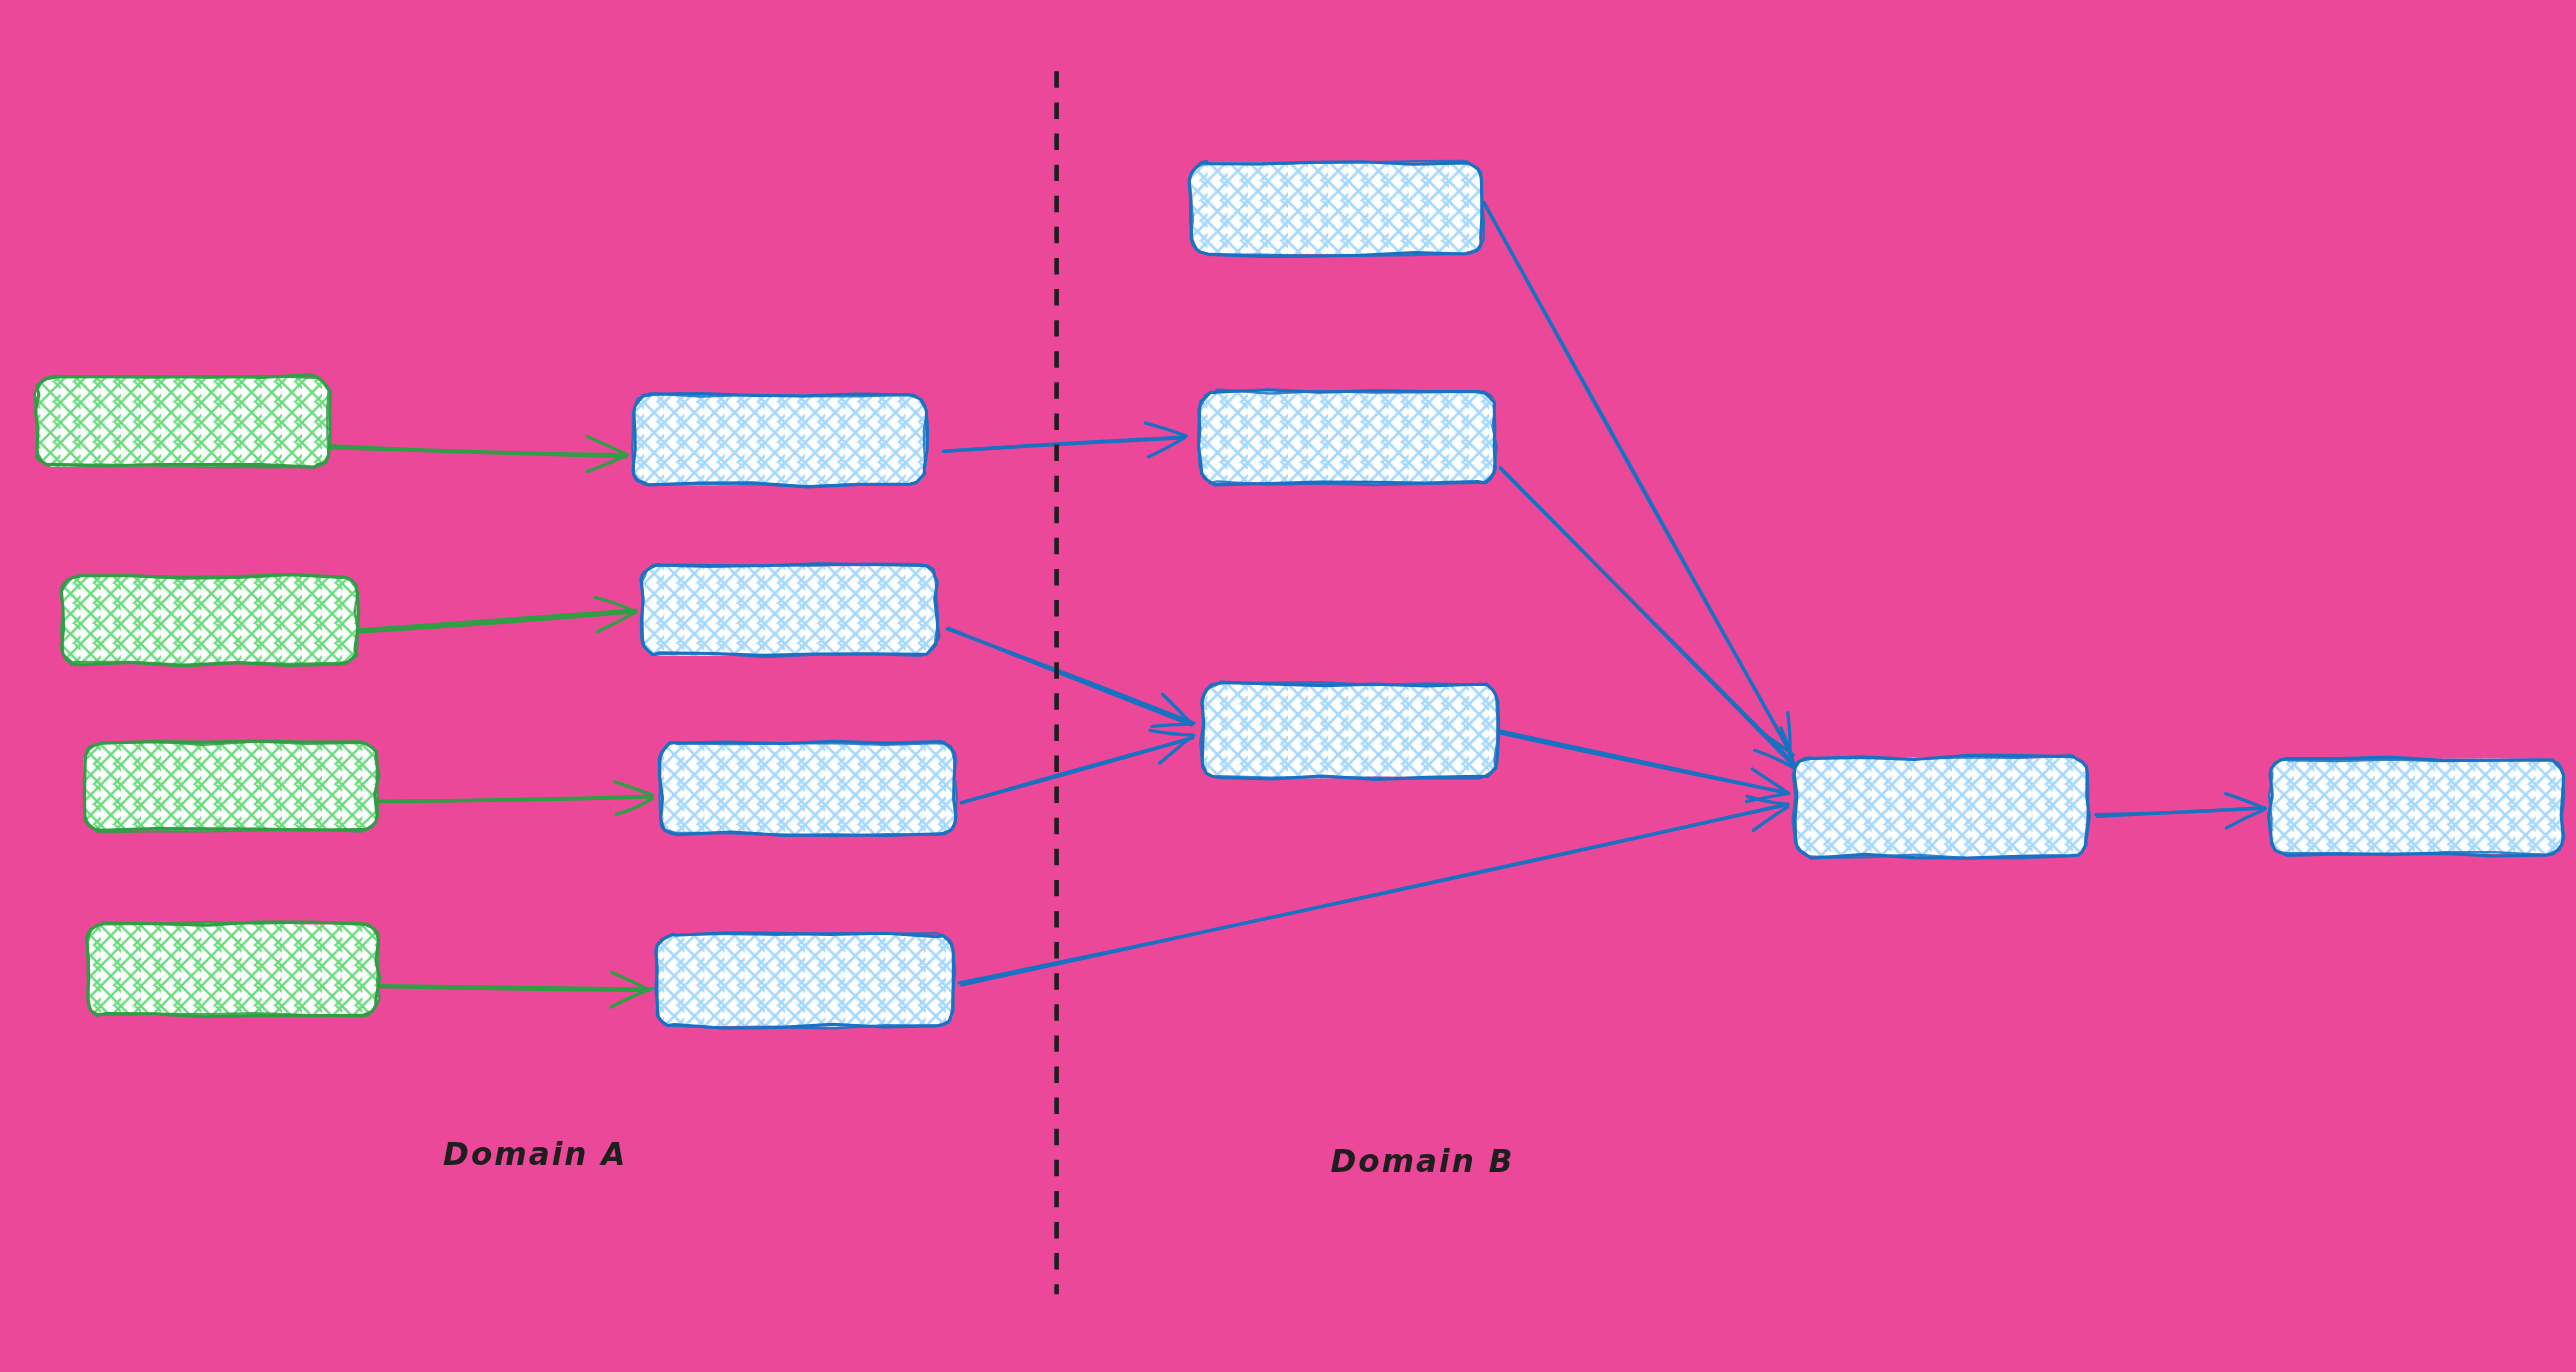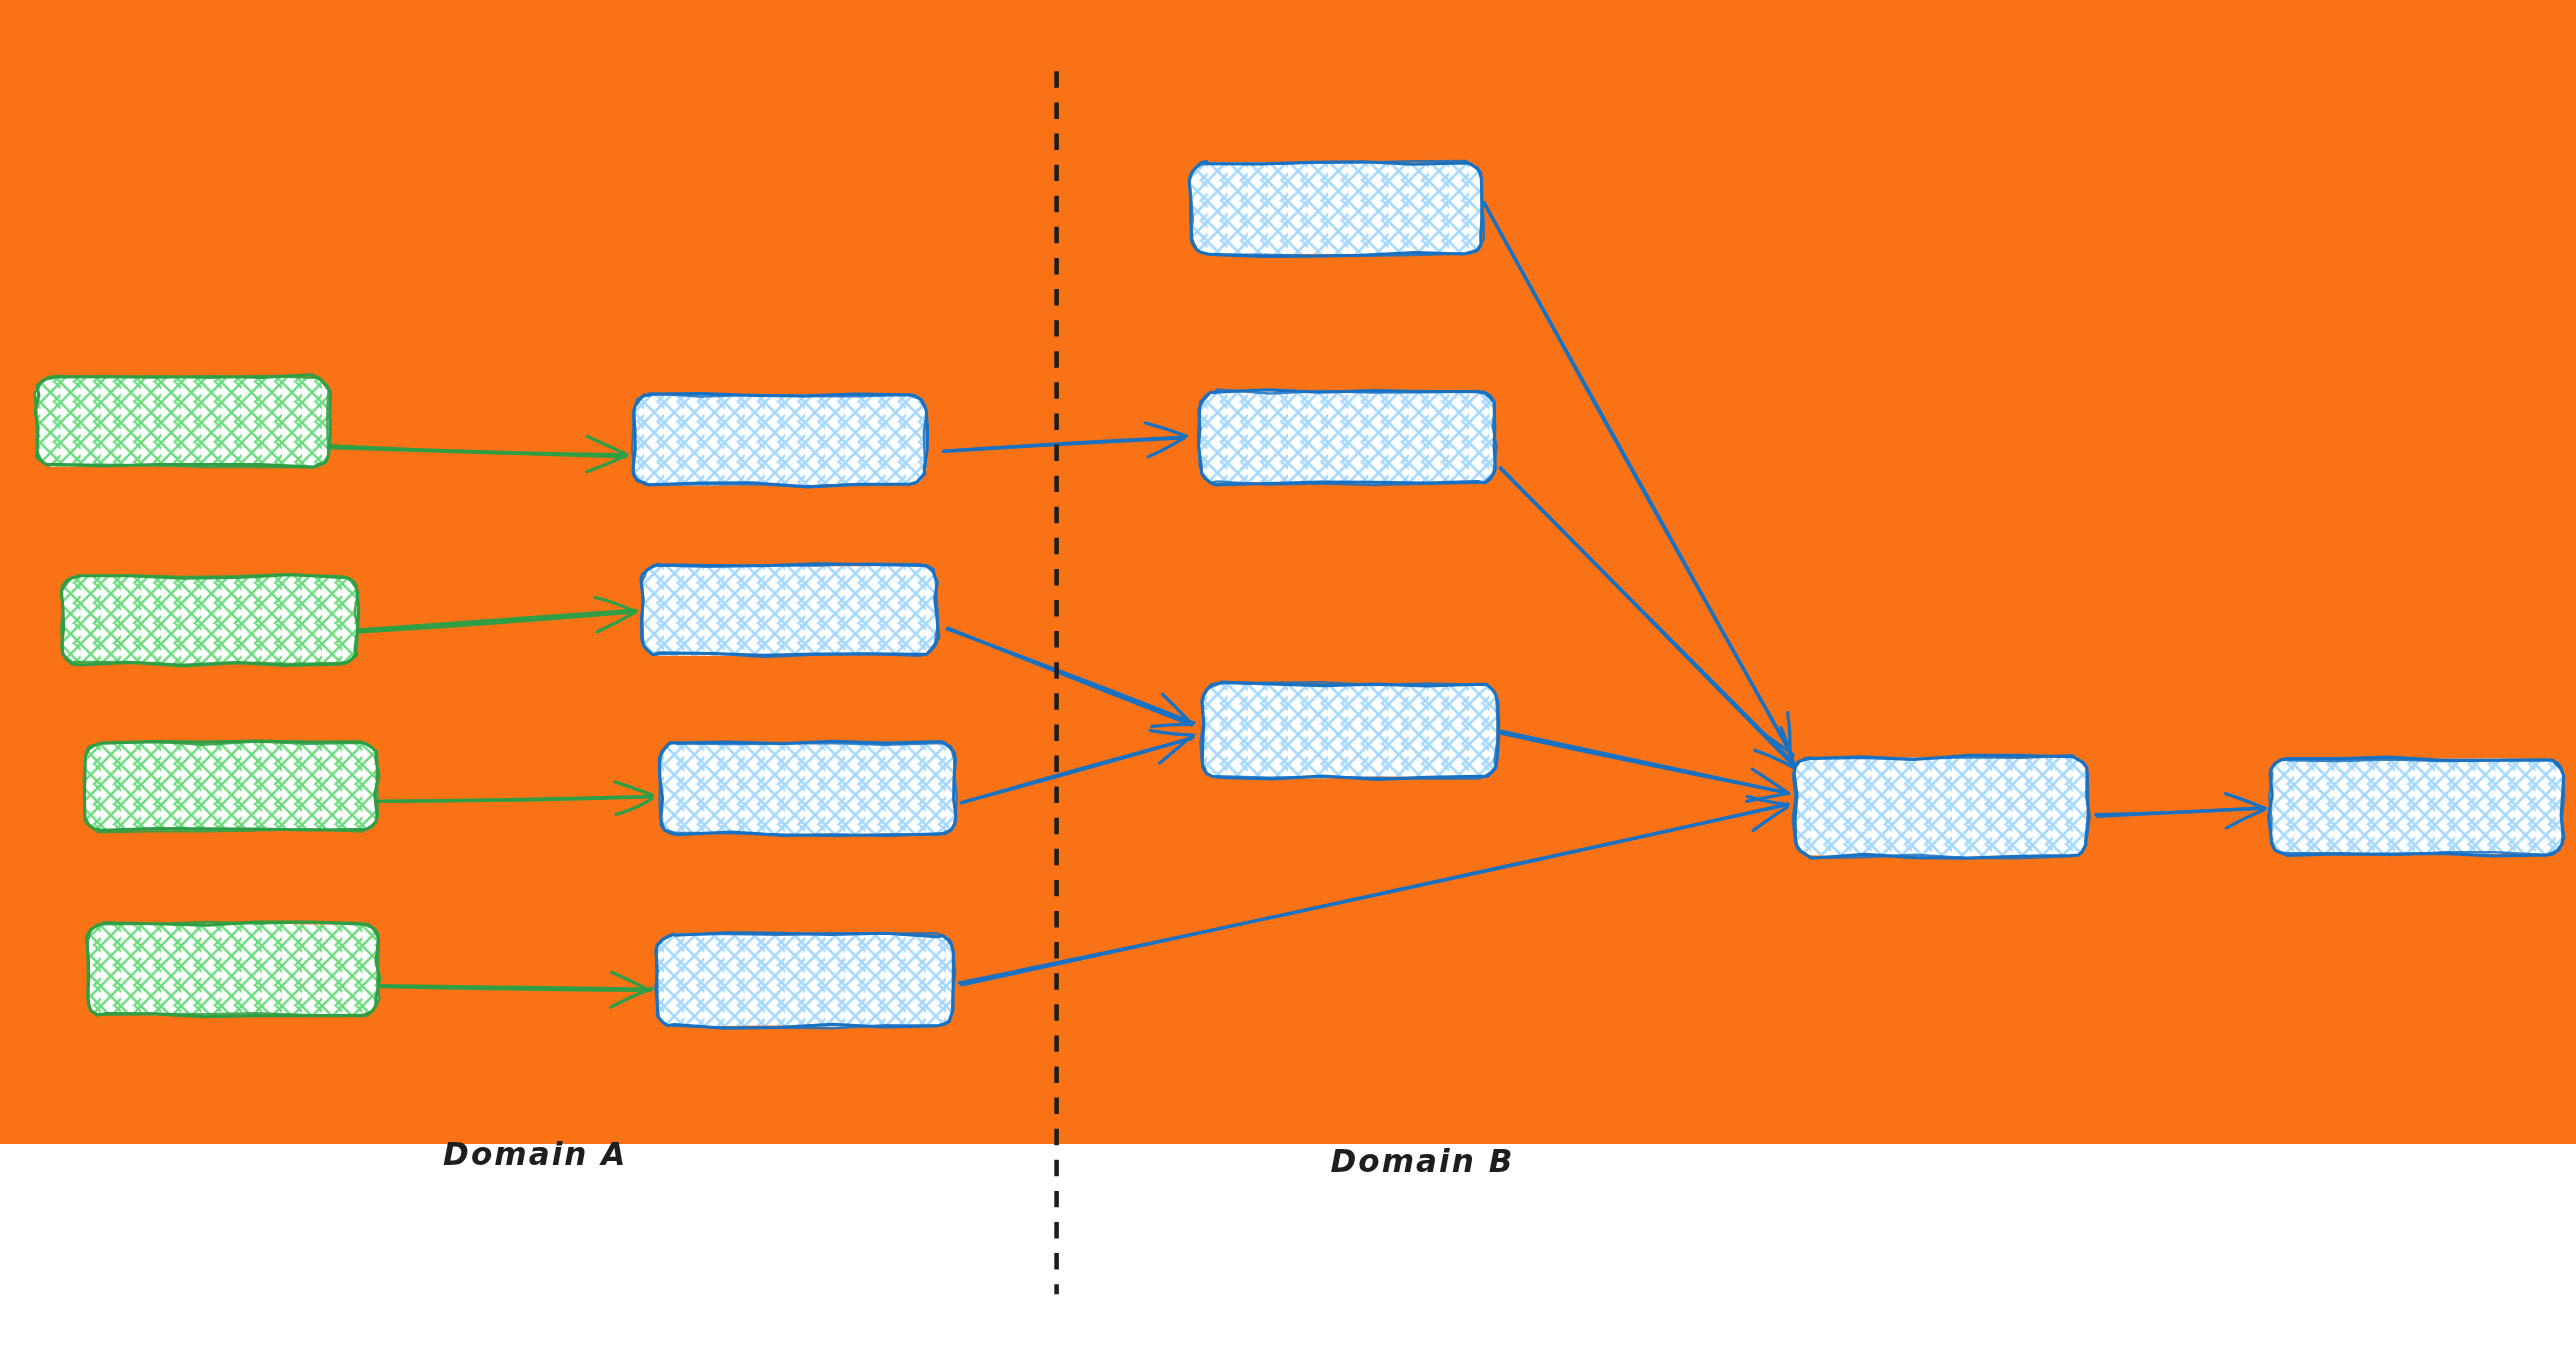--- a/index.html
+++ b/index.html
@@ -9,22 +9,22 @@
   }
   body {
     width: 2576px;
     height: 1372px;
     overflow: hidden;
     font-family: "DejaVu Sans", sans-serif;
   }
   #canvas-wrap {
     position: relative;
     width: 2576px;
-    height: 1144px;
-    background: #f97316;
+    height: 1372px;
+    background: #ec4899;
   }
   svg#diagram {
     display: block;
     width: 2576px;
     height: 1372px;
   }
   .domain-label-text {
     font-size: 34px;
     fill: #1e1e1e;
     font-style: italic;

